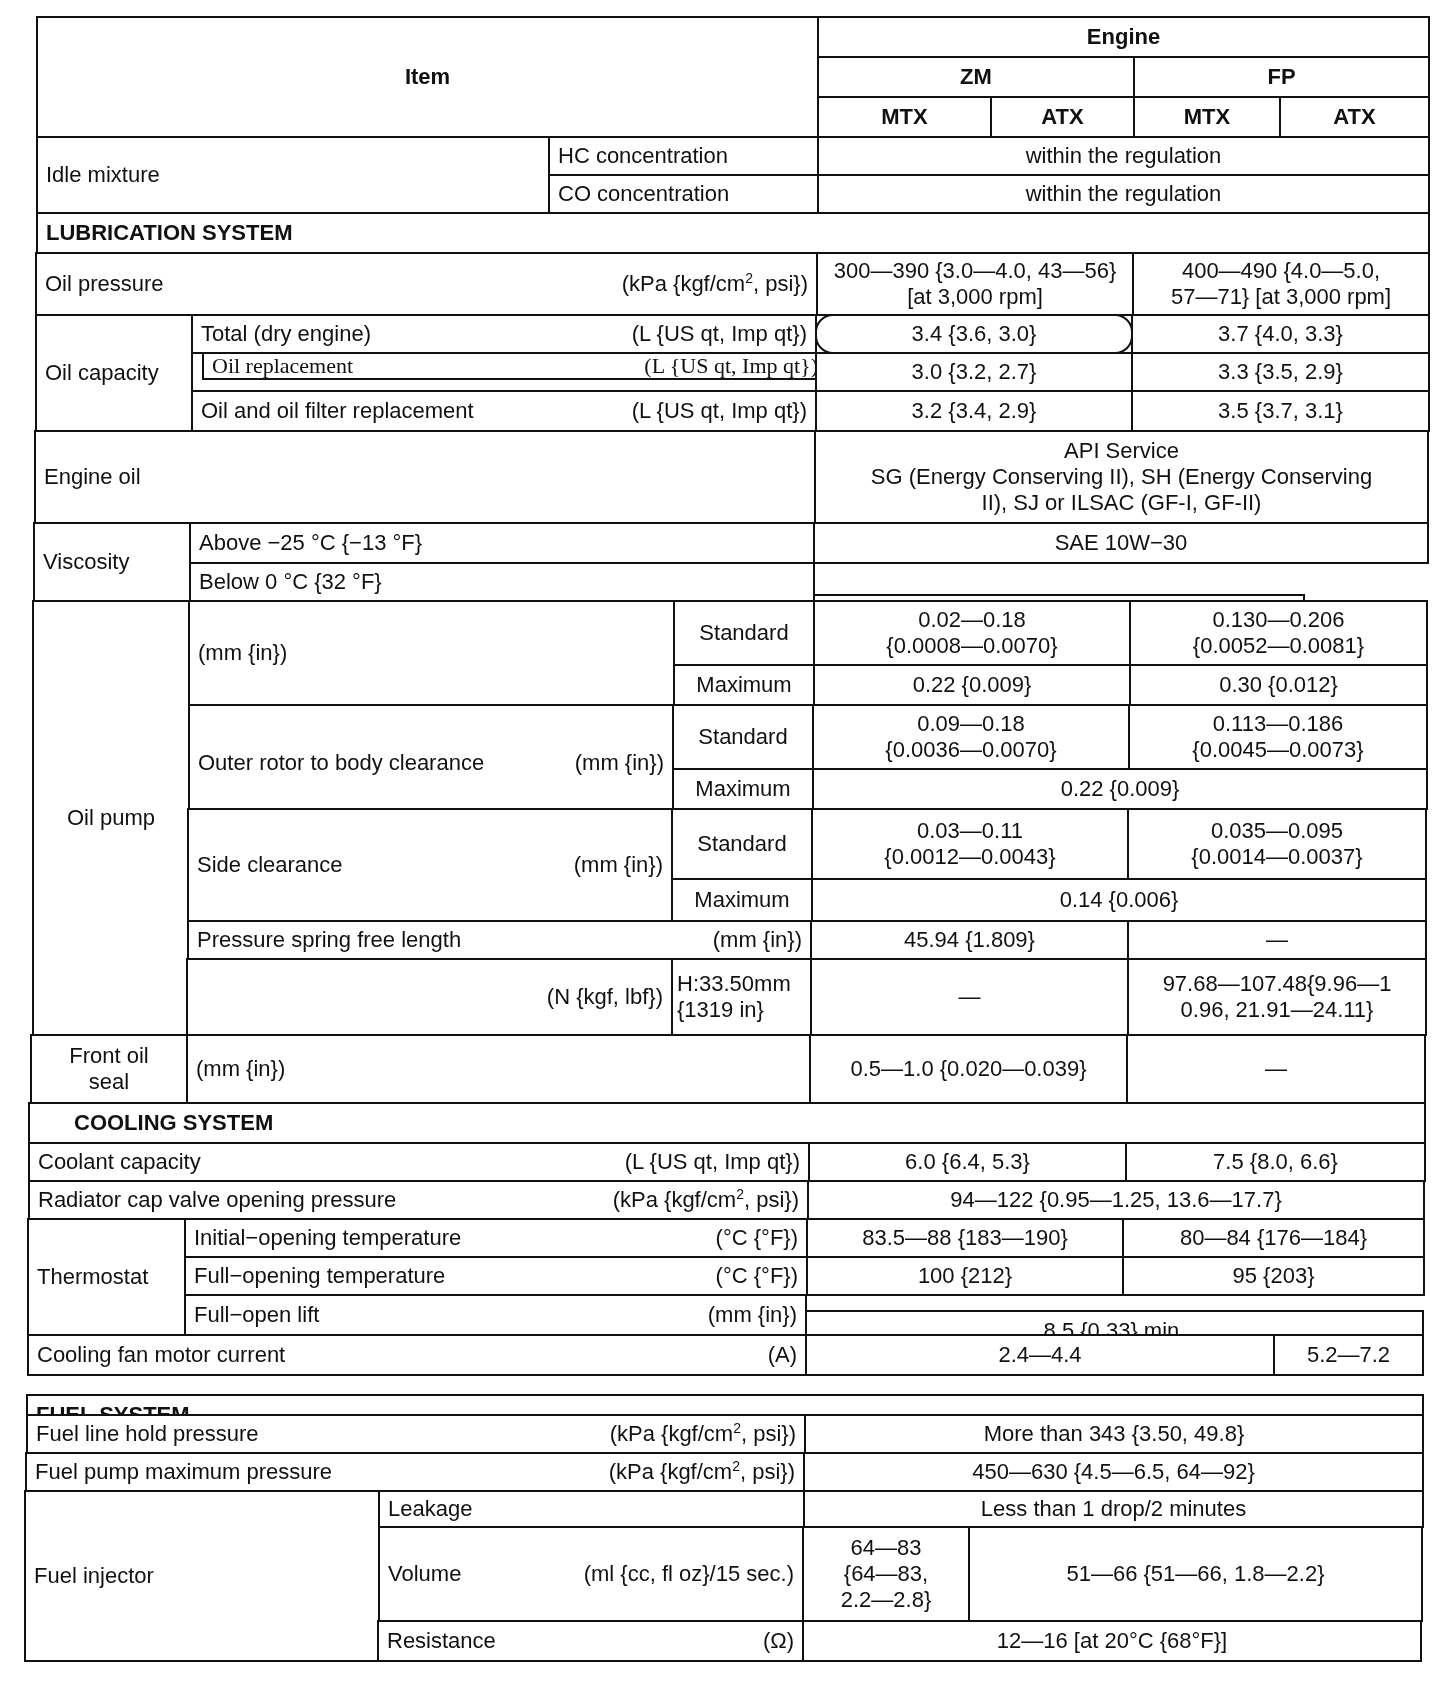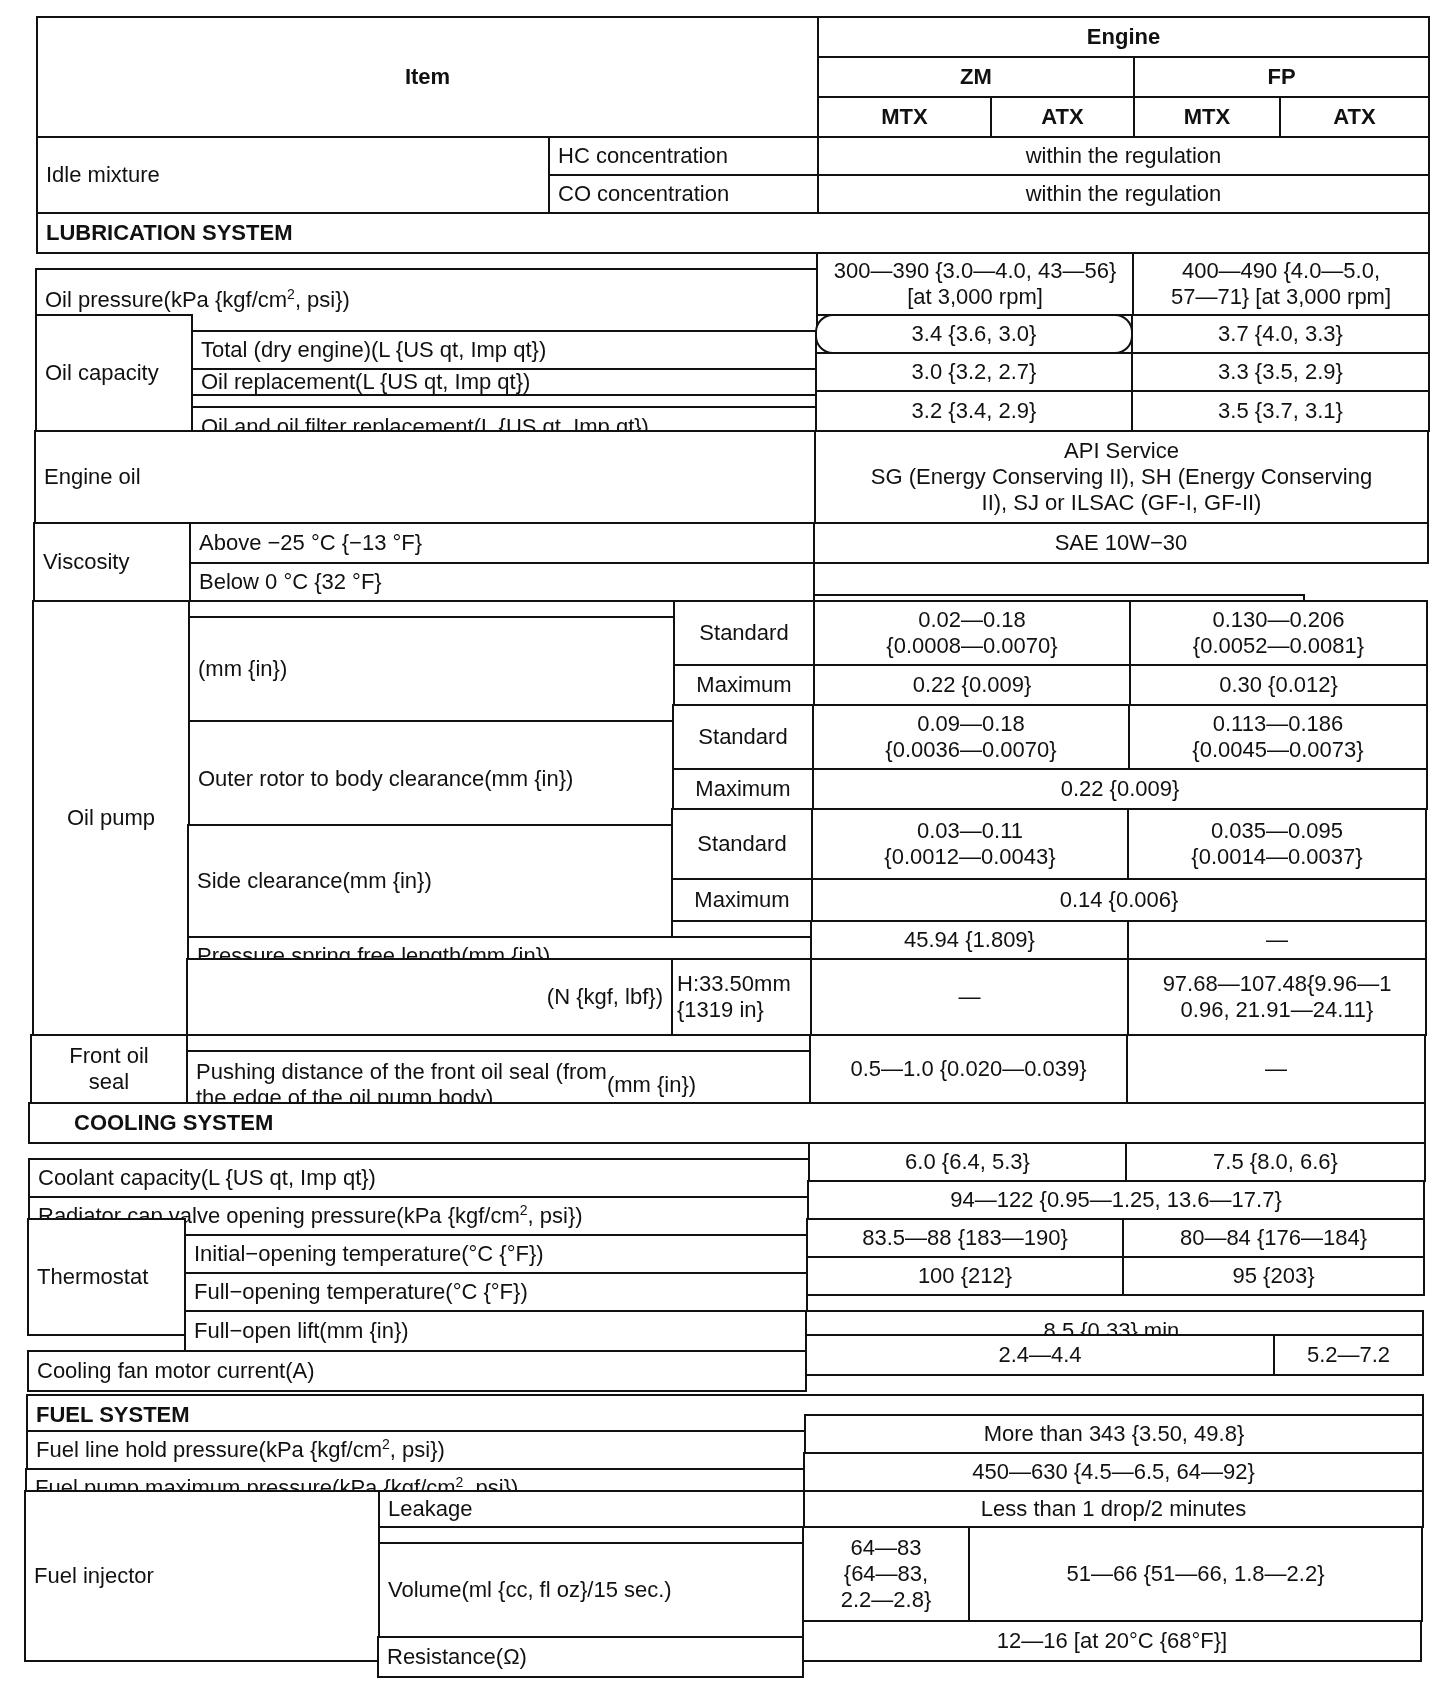--- a/index.html
+++ b/index.html
@@ -1,20 +1,20 @@
 <!DOCTYPE html>
 <html><head>
 <meta charset="utf-8">
 <style>
   html,body{margin:0;padding:0;background:#fff;}
   body{width:1456px;height:1708px;position:relative;font-family:"Liberation Sans",sans-serif;color:#111;font-size:22px;}
   .c{position:absolute;box-sizing:border-box;border:2px solid #111;display:flex;align-items:center;padding:0 8px;line-height:26px;background:#fff;}
   .ctr{justify-content:center;text-align:center;}
   .b{font-weight:bold;}
-  .lbl{margin-top:16px;}
+  .lbl{justify-content:space-between;}
   .u{white-space:nowrap;}
   sup{font-size:14px;line-height:0;}
   .stack{display:flex;flex-direction:column;align-items:center;}
   .col{display:flex;flex-direction:column;}
 </style>
 </head>
 <body>
 
 <div class="c ctr b" style="left:36px;top:16px;width:783px;height:122px;">
     <span>Item</span>
@@ -84,21 +84,21 @@
 <div class="c lbl" style="left:191px;top:314px;width:626px;height:40px;">
     <span>Total (dry engine)</span>
     <span class="u">(L {US qt, Imp qt})</span>
   </div>
 <div class="c ctr" style="left:815px;top:314px;width:318px;height:40px;border-radius:18px;">
     <span>3.4 {3.6, 3.0}</span>
   </div>
 <div class="c ctr" style="left:1131px;top:314px;width:299px;height:40px;">
     <span>3.7 {4.0, 3.3}</span>
   </div>
-<div class="c lbl" style="left:191px;top:352px;width:626px;height:28px;">
+<div class="c lbl" style="left:202px;top:352px;width:626px;height:28px;font-family:Liberation Serif, serif;">
     <span>Oil replacement</span>
     <span class="u">(L {US qt, Imp qt})</span>
   </div>
 <div class="c ctr" style="left:815px;top:352px;width:318px;height:40px;">
     <span>3.0 {3.2, 2.7}</span>
   </div>
 <div class="c ctr" style="left:1131px;top:352px;width:299px;height:40px;">
     <span>3.3 {3.5, 2.9}</span>
   </div>
 <div class="c lbl" style="left:191px;top:390px;width:626px;height:42px;">
@@ -253,24 +253,20 @@
     </div>
   </div>
 
 <div class="c ctr" style="left:30px;top:1034px;width:158px;height:70px;">
     <div class="stack">
       <span>Front oil</span>
       <span>seal</span>
     </div>
   </div>
 <div class="c lbl" style="left:186px;top:1034px;width:625px;height:70px;">
-    <div class="col">
-      <span>Pushing distance of the front oil seal (from</span>
-      <span>the edge of the oil pump body)</span>
-    </div>
     <span class="u">(mm {in})</span>
   </div>
 <div class="c ctr" style="left:809px;top:1034px;width:319px;height:70px;">
     <span>0.5—1.0 {0.020—0.039}</span>
   </div>
 <div class="c ctr" style="left:1126px;top:1034px;width:300px;height:70px;">
     <span>—</span>
   </div>
 
 <div class="c b" style="left:28px;top:1102px;width:1398px;height:42px;padding-left:44px;">

